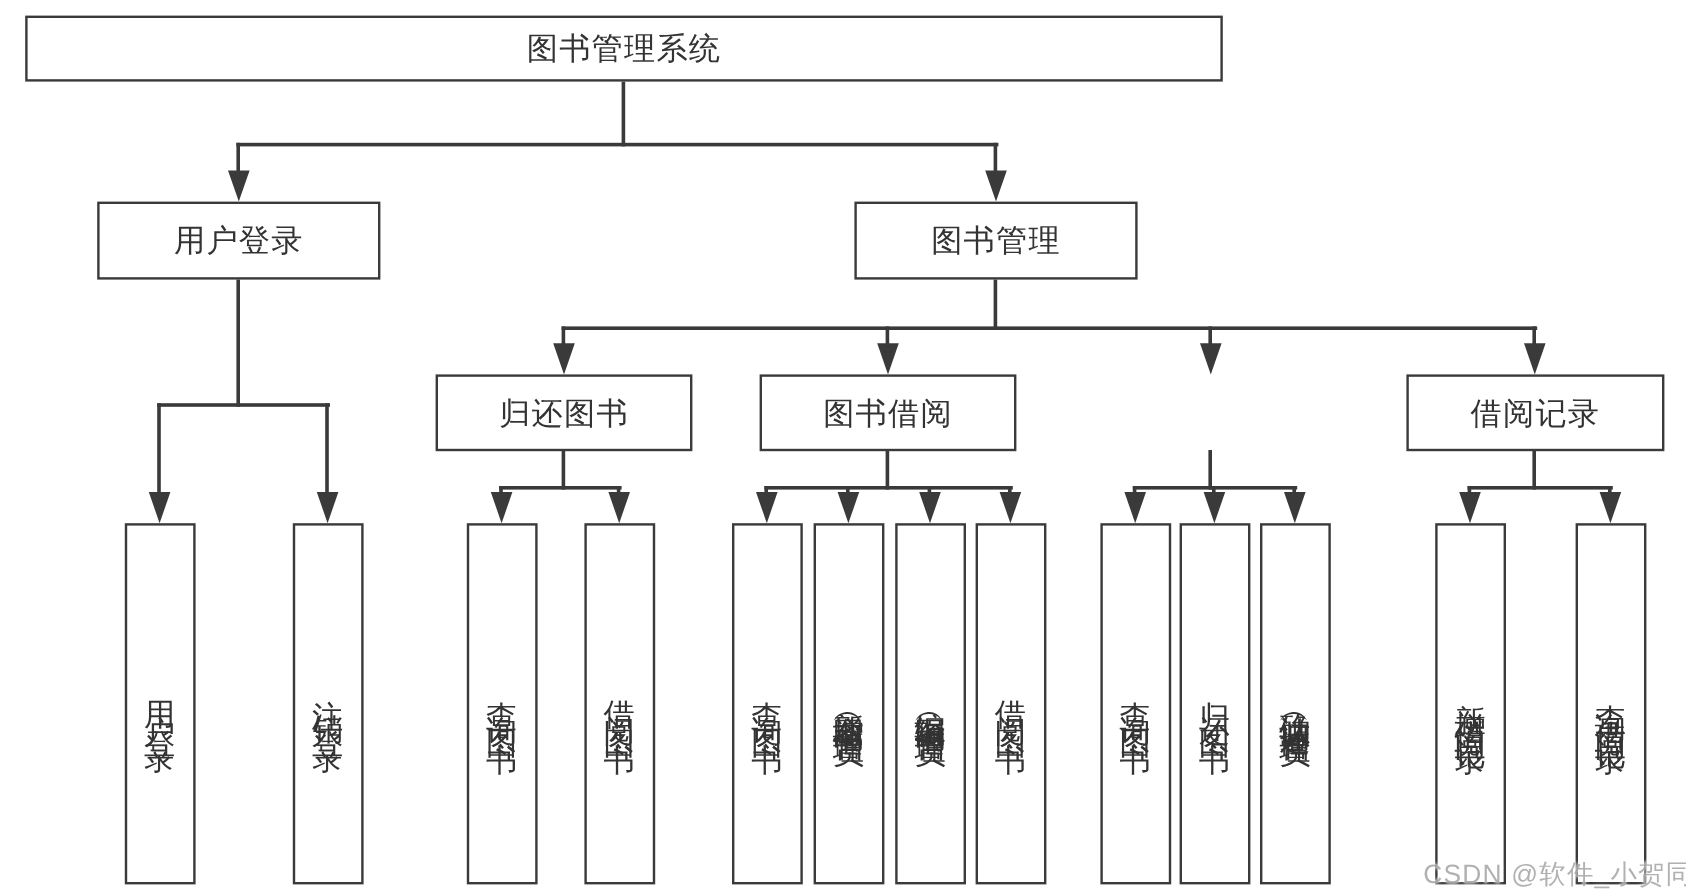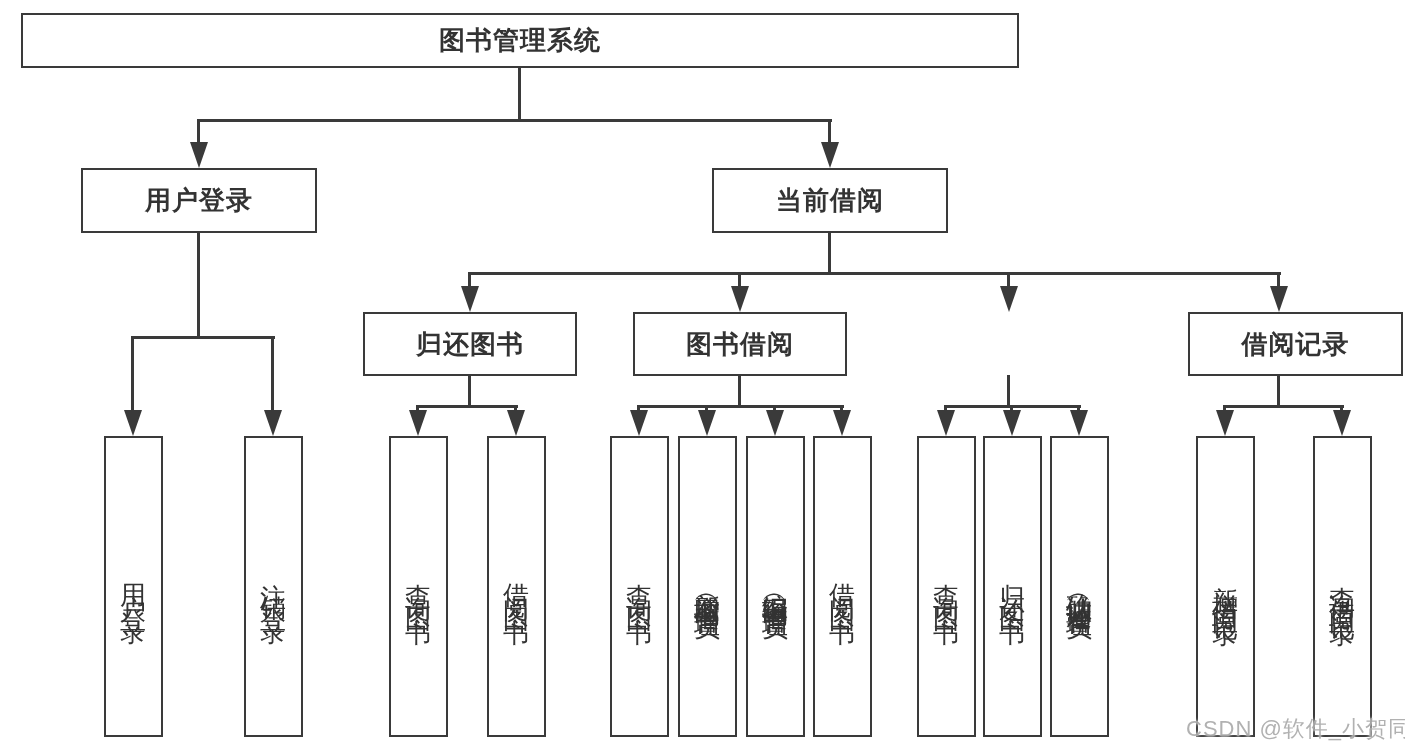--- a/index.html
+++ b/index.html
@@ -3,21 +3,21 @@
 <meta charset="utf-8">
 <style>
   html,body{margin:0;padding:0;background:#fff;}
   .canvas{
     position:relative;width:1405px;height:747px;background:#ffffff;overflow:hidden;
     font-family:"Liberation Sans","DejaVu Sans",sans-serif;color:#333;
   }
   .box{
     position:absolute;box-sizing:border-box;border:2px solid #3a3a3a;background:#fff;
     display:flex;align-items:center;justify-content:center;
-    font-size:26px;color:#333;letter-spacing:1px;white-space:nowrap;font-weight:bold;
+    font-size:26px;color:#333;letter-spacing:1px;white-space:nowrap;
   }
   .vbox{
     position:absolute;box-sizing:border-box;border:2px solid #3a3a3a;background:#fff;
     top:436px;height:301px;width:59px;
     display:flex;align-items:center;justify-content:center;
     writing-mode:vertical-rl;text-orientation:mixed;
     font-size:26px;color:#333;line-height:1;
   }
   .v4{letter-spacing:12px;}
   .v6{letter-spacing:7px;}
@@ -42,21 +42,21 @@
   <div class="box" style="left:21px;top:13px;width:998px;height:55px;">图书管理系统</div>
 
   <div class="ln" style="left:518px;top:68px;width:3px;height:54px;"></div>
   <div class="ln" style="left:197px;top:119px;width:635px;height:3px;"></div>
   <div class="ln" style="left:197px;top:119px;width:3px;height:31px;"></div>
   <div class="ah" style="left:190px;top:142px;"></div>
   <div class="ln" style="left:828px;top:119px;width:3px;height:31px;"></div>
   <div class="ah" style="left:821px;top:142px;"></div>
 
   <div class="box" style="left:81px;top:168px;width:236px;height:65px;">用户登录</div>
-  <div class="box" style="left:712px;top:168px;width:236px;height:65px;">当前借阅</div>
+  <div class="box" style="left:712px;top:168px;width:236px;height:65px;">图书管理</div>
 
   <div class="ln" style="left:197px;top:233px;width:3px;height:106px;"></div>
   <div class="ln" style="left:131px;top:336px;width:144px;height:3px;"></div>
   <div class="ln" style="left:131px;top:336px;width:3px;height:84px;"></div>
   <div class="ah" style="left:124px;top:410px;"></div>
   <div class="ln" style="left:271px;top:336px;width:3px;height:84px;"></div>
   <div class="ah" style="left:264px;top:410px;"></div>
 
   <div class="ln" style="left:828px;top:233px;width:3px;height:42px;"></div>
   <div class="ln" style="left:468px;top:272px;width:813px;height:3px;"></div>
@@ -64,21 +64,21 @@
   <div class="ah" style="left:461px;top:286px;"></div>
   <div class="ln" style="left:738px;top:272px;width:3px;height:24px;"></div>
   <div class="ah" style="left:731px;top:286px;"></div>
   <div class="ln" style="left:1007px;top:272px;width:3px;height:24px;"></div>
   <div class="ah" style="left:1000px;top:286px;"></div>
   <div class="ln" style="left:1277px;top:272px;width:3px;height:24px;"></div>
   <div class="ah" style="left:1270px;top:286px;"></div>
 
   <div class="box" style="left:363px;top:312px;width:214px;height:64px;">归还图书</div>
   <div class="box" style="left:633px;top:312px;width:214px;height:64px;">图书借阅</div>
-  <div class="box" style="left:1172px;top:312px;width:215px;height:64px;margin-left:16px;">借阅记录</div>
+  <div class="box" style="left:1172px;top:312px;width:215px;height:64px;">借阅记录</div>
 
   <div class="ln" style="left:468px;top:375px;width:3px;height:33px;"></div>
   <div class="ln" style="left:416px;top:405px;width:102px;height:3px;"></div>
   <div class="ln" style="left:416px;top:405px;width:3px;height:15px;"></div>
   <div class="ah" style="left:409px;top:410px;"></div>
   <div class="ln" style="left:514px;top:405px;width:3px;height:15px;"></div>
   <div class="ah" style="left:507px;top:410px;"></div>
 
   <div class="ln" style="left:738px;top:375px;width:3px;height:33px;"></div>
   <div class="ln" style="left:637px;top:405px;width:207px;height:3px;"></div>

